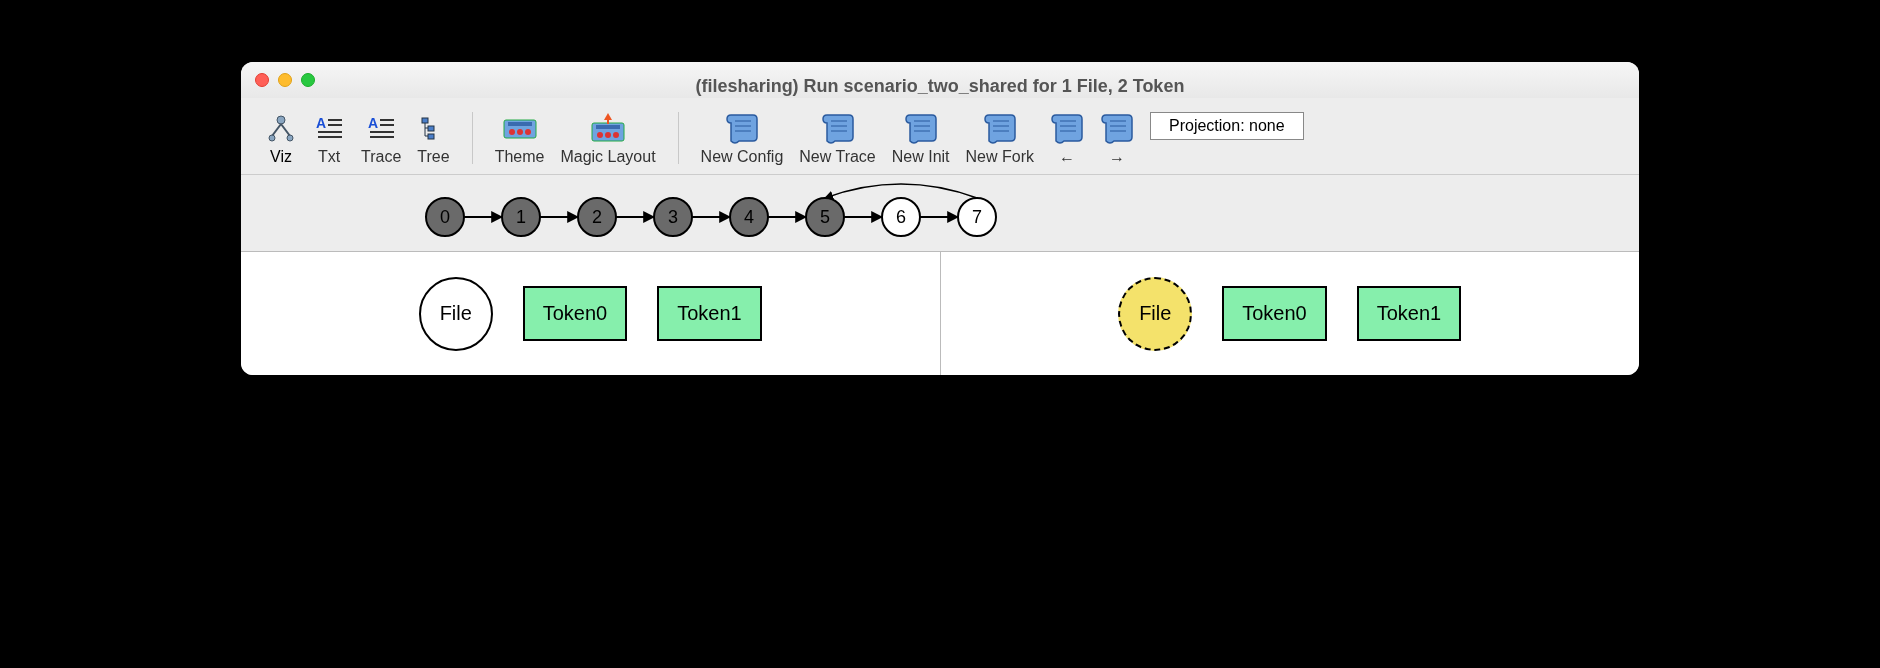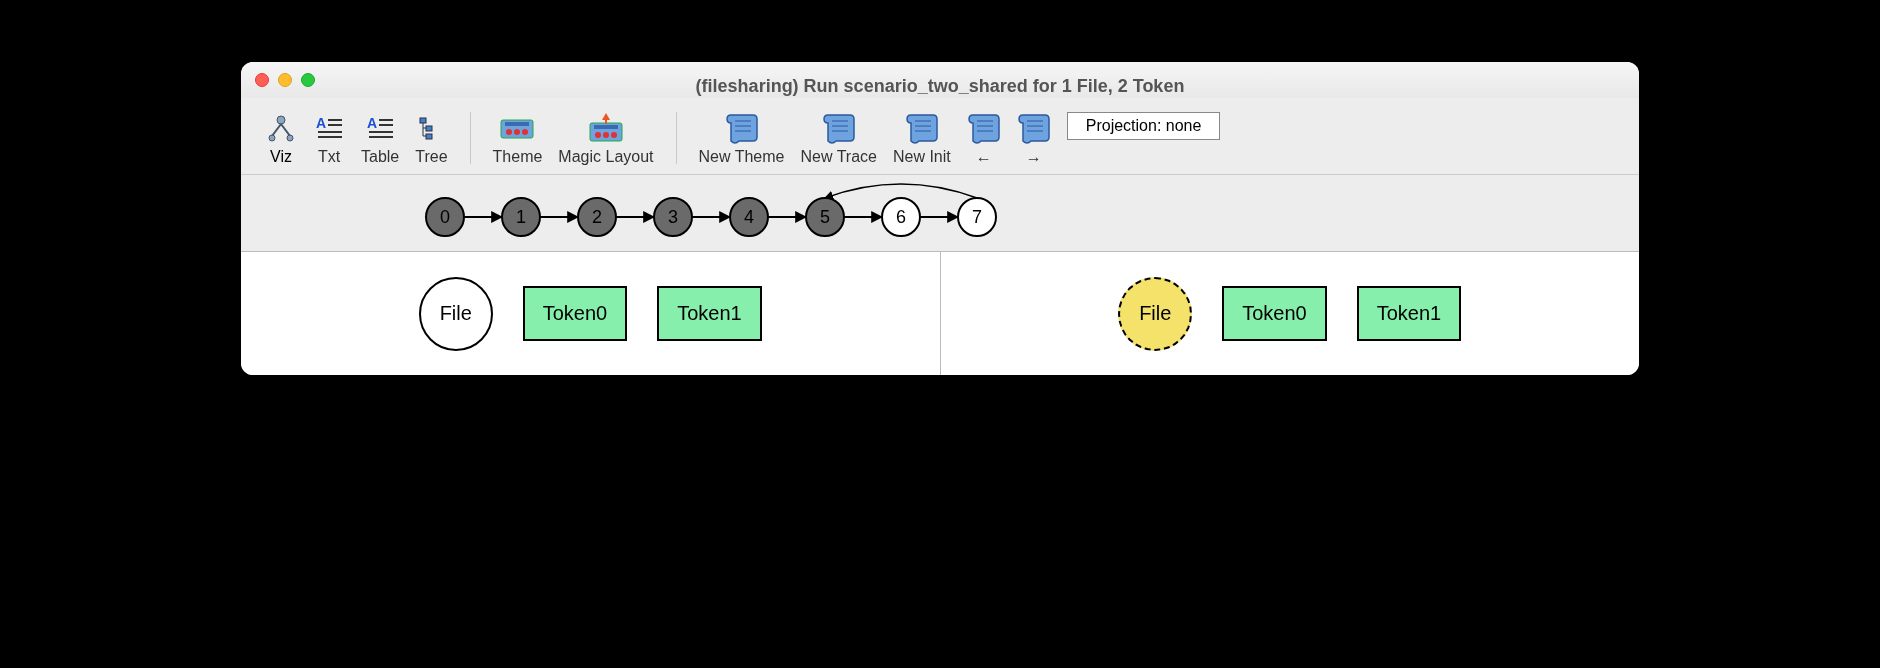--- a/index.html
+++ b/index.html
@@ -174,21 +174,21 @@
       <div class="tool">
         <div class="icon-slot">
           <svg width="30" height="28">
               <text x="2" y="14" font-size="14" font-weight="bold" fill="#1a4fd6">A</text>
               <line x1="14" y1="6" x2="28" y2="6" stroke="#333" stroke-width="2"></line>
               <line x1="14" y1="11" x2="28" y2="11" stroke="#333" stroke-width="2"></line>
               <line x1="4" y1="18" x2="28" y2="18" stroke="#333" stroke-width="2"></line>
               <line x1="4" y1="23" x2="28" y2="23" stroke="#333" stroke-width="2"></line>
             </svg>
         </div>
-        <div class="label">Table</div>
+        <div class="label">Trace</div>
       </div>
       <div class="tool">
         <div class="icon-slot">
           <svg width="30" height="28">
               <rect x="4" y="4" width="6" height="5" fill="#4a7ec9" stroke="#234"></rect>
               <rect x="10" y="12" width="6" height="5" fill="#4a7ec9" stroke="#234"></rect>
               <rect x="10" y="20" width="6" height="5" fill="#4a7ec9" stroke="#234"></rect>
               <line x1="7" y1="9" x2="7" y2="22" stroke="#234"></line>
               <line x1="7" y1="14" x2="10" y2="14" stroke="#234"></line>
               <line x1="7" y1="22" x2="10" y2="22" stroke="#234"></line>
@@ -234,21 +234,21 @@
     <div class="tool-group">
       <div class="tool">
         <div class="icon-slot">
           <svg width="34" height="34">
               <path d="M6 4 Q2 4 2 8 L2 8 Q2 12 6 12 L6 30 Q10 34 14 30 L28 30 Q32 30 32 26 L32 8 Q32 4 28 4 Z" fill="#6fa3e0" stroke="#2a5a9e" stroke-width="1.5"></path>
               <line x1="10" y1="10" x2="26" y2="10" stroke="#2a5a9e"></line>
               <line x1="10" y1="15" x2="26" y2="15" stroke="#2a5a9e"></line>
               <line x1="10" y1="20" x2="26" y2="20" stroke="#2a5a9e"></line>
             </svg>
         </div>
-        <div class="label">New Theme</div>
+        <div class="label">New Config</div>
       </div>
       <div class="tool">
         <div class="icon-slot">
           <svg width="34" height="34">
               <path d="M6 4 Q2 4 2 8 L2 8 Q2 12 6 12 L6 30 Q10 34 14 30 L28 30 Q32 30 32 26 L32 8 Q32 4 28 4 Z" fill="#6fa3e0" stroke="#2a5a9e" stroke-width="1.5"></path>
               <line x1="10" y1="10" x2="26" y2="10" stroke="#2a5a9e"></line>
               <line x1="10" y1="15" x2="26" y2="15" stroke="#2a5a9e"></line>
               <line x1="10" y1="20" x2="26" y2="20" stroke="#2a5a9e"></line>
             </svg>
         </div>
@@ -257,20 +257,31 @@
       <div class="tool">
         <div class="icon-slot">
           <svg width="34" height="34">
               <path d="M6 4 Q2 4 2 8 L2 8 Q2 12 6 12 L6 30 Q10 34 14 30 L28 30 Q32 30 32 26 L32 8 Q32 4 28 4 Z" fill="#6fa3e0" stroke="#2a5a9e" stroke-width="1.5"></path>
               <line x1="10" y1="10" x2="26" y2="10" stroke="#2a5a9e"></line>
               <line x1="10" y1="15" x2="26" y2="15" stroke="#2a5a9e"></line>
               <line x1="10" y1="20" x2="26" y2="20" stroke="#2a5a9e"></line>
             </svg>
         </div>
         <div class="label">New Init</div>
+      </div>
+      <div class="tool">
+        <div class="icon-slot">
+          <svg width="34" height="34">
+              <path d="M6 4 Q2 4 2 8 L2 8 Q2 12 6 12 L6 30 Q10 34 14 30 L28 30 Q32 30 32 26 L32 8 Q32 4 28 4 Z" fill="#6fa3e0" stroke="#2a5a9e" stroke-width="1.5"></path>
+              <line x1="10" y1="10" x2="26" y2="10" stroke="#2a5a9e"></line>
+              <line x1="10" y1="15" x2="26" y2="15" stroke="#2a5a9e"></line>
+              <line x1="10" y1="20" x2="26" y2="20" stroke="#2a5a9e"></line>
+            </svg>
+        </div>
+        <div class="label">New Fork</div>
       </div>
       <div class="tool">
         <div class="icon-slot">
           <svg width="34" height="34">
               <path d="M6 4 Q2 4 2 8 L2 8 Q2 12 6 12 L6 30 Q10 34 14 30 L28 30 Q32 30 32 26 L32 8 Q32 4 28 4 Z" fill="#6fa3e0" stroke="#2a5a9e" stroke-width="1.5"></path>
               <line x1="10" y1="10" x2="26" y2="10" stroke="#2a5a9e"></line>
               <line x1="10" y1="15" x2="26" y2="15" stroke="#2a5a9e"></line>
               <line x1="10" y1="20" x2="26" y2="20" stroke="#2a5a9e"></line>
             </svg>
         </div>

